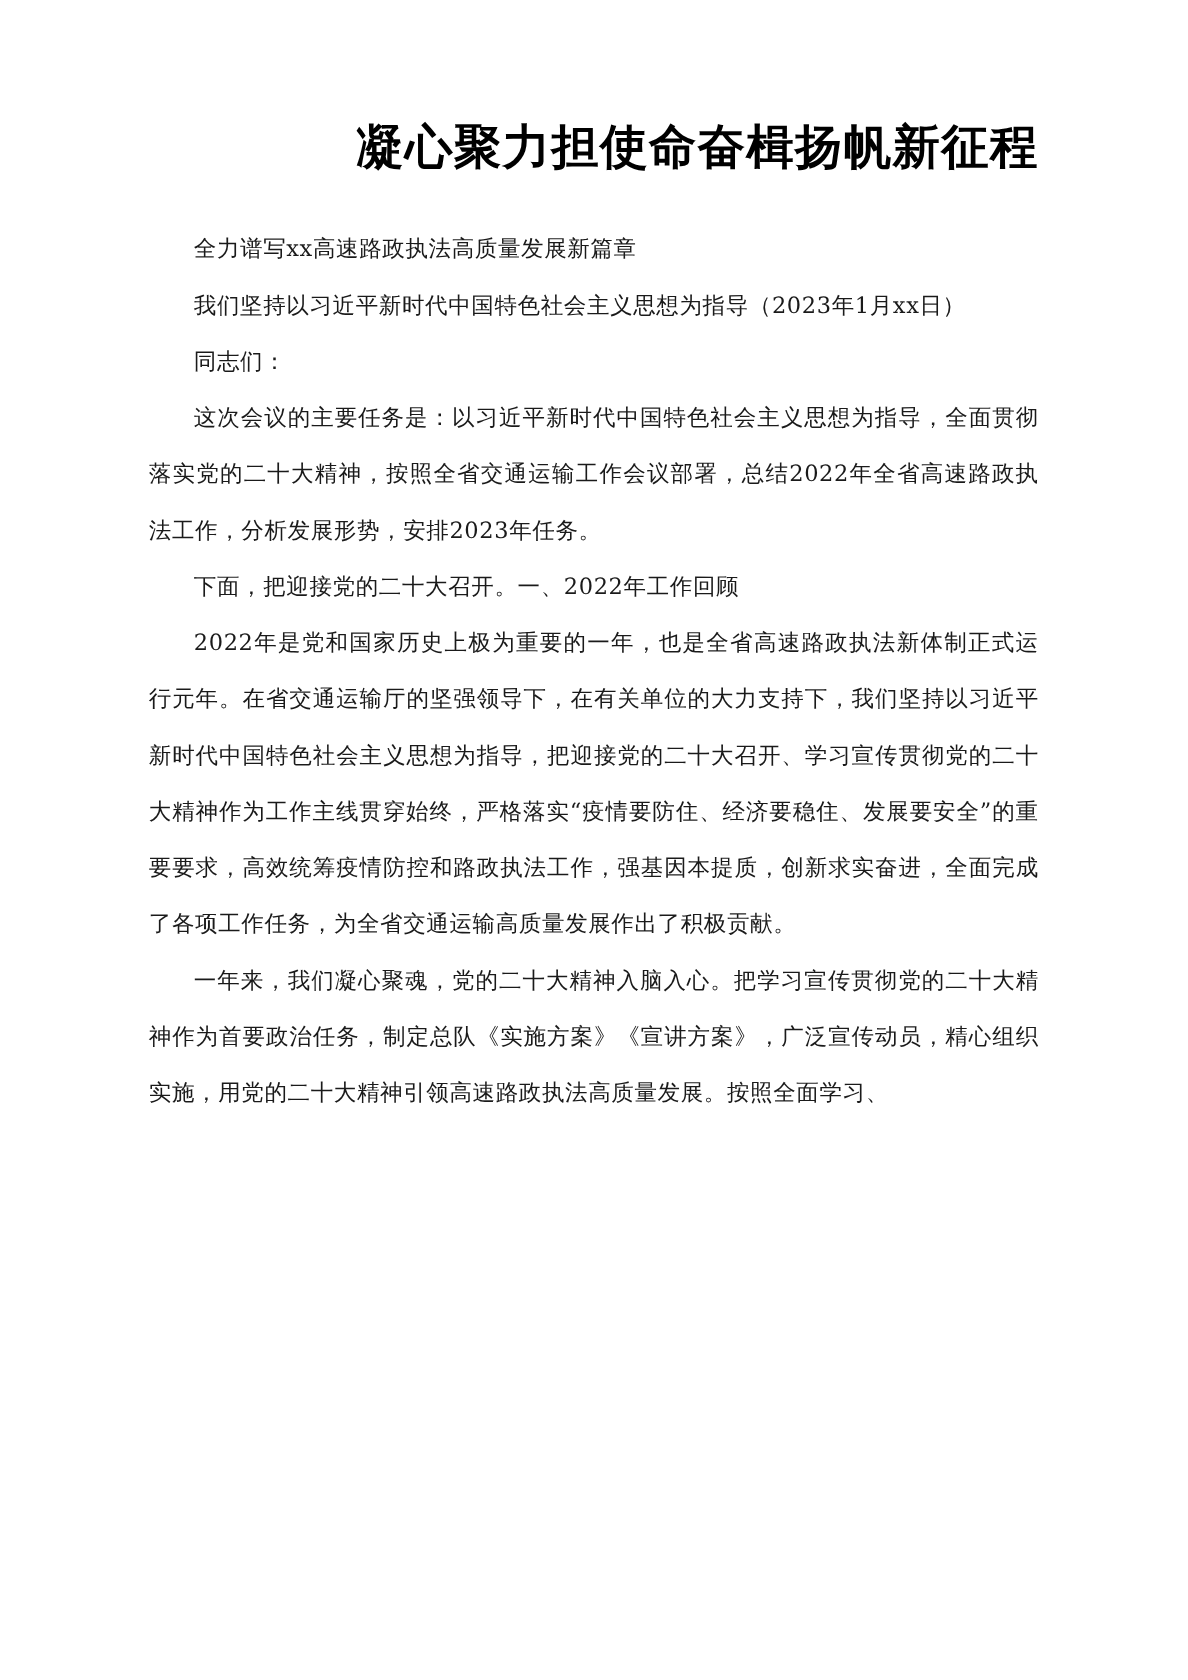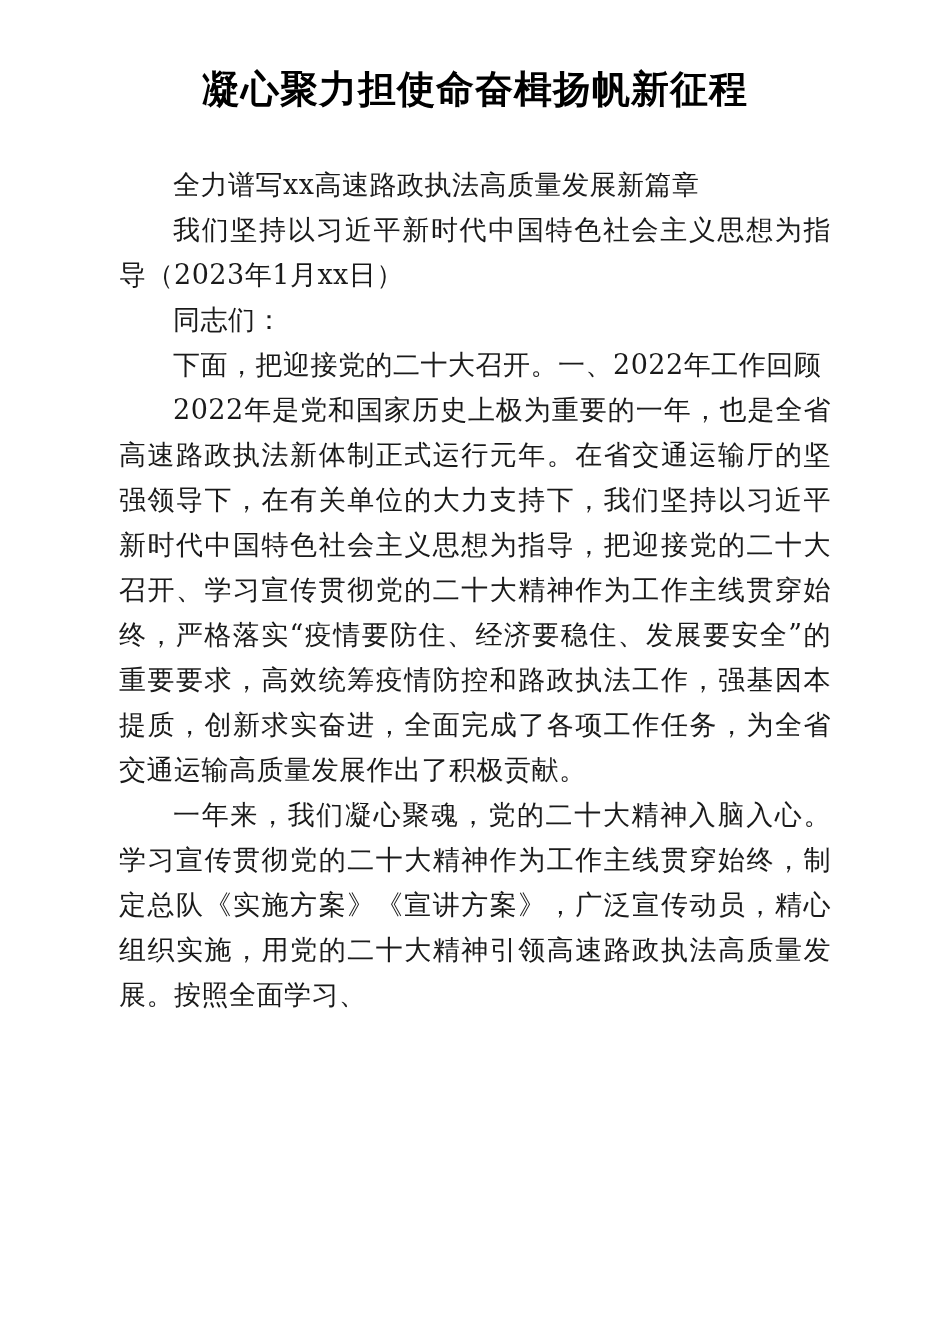--- a/index.html
+++ b/index.html
@@ -15,32 +15,32 @@
     overflow: hidden;
     margin: 0 auto;
     font-family: "DejaVu Serif", serif;
     color: #1a1a1a;
   }
   .content {
     padding: 0 119px;
   }
   .doc-title {
     margin: 0;
-    padding-top: 60px;
-    text-align: center;
+    padding-top: 88px;
+    text-align: right;
     font-size: 38px;
     line-height: 58px;
     font-weight: bold;
     color: #000000;
     letter-spacing: 1px;
     font-family: "DejaVu Serif", serif;
   }
   .doc-body {
-    margin-top: 44px;
-    font-size: 27px;
+    margin-top: 31px;
+    font-size: 18px;
     line-height: 45px;
     text-align: justify;
     text-justify: inter-character;
     letter-spacing: 0.5px;
   }
   .doc-body p {
     margin: 0;
     padding: 0;
     text-indent: 2em;
     word-break: break-all;
@@ -50,18 +50,19 @@
 </head>
 <body>
 
 <div class="page">
   <div class="content">
     <h1 class="doc-title">凝心聚力担使命奋楫扬帆新征程</h1>
     <div class="doc-body">
         <p>全力谱写xx高速路政执法高质量发展新篇章</p>
         <p>我们坚持以习近平新时代中国特色社会主义思想为指导（2023年1月xx日）</p>
         <p>同志们：</p>
+        <p>这次会议的主要任务是：以习近平新时代中国特色社会主义思想为指导，全面贯彻落实党的二十大精神，按照全省交通运输工作会议部署，总结2022年全省高速路政执法工作，分析发展形势，安排2023年任务。</p>
         <p>下面，把迎接党的二十大召开。一、2022年工作回顾</p>
         <p>2022年是党和国家历史上极为重要的一年，也是全省高速路政执法新体制正式运行元年。在省交通运输厅的坚强领导下，在有关单位的大力支持下，我们坚持以习近平新时代中国特色社会主义思想为指导，把迎接党的二十大召开、学习宣传贯彻党的二十大精神作为工作主线贯穿始终，严格落实“疫情要防住、经济要稳住、发展要安全”的重要要求，高效统筹疫情防控和路政执法工作，强基因本提质，创新求实奋进，全面完成了各项工作任务，为全省交通运输高质量发展作出了积极贡献。</p>
-        <p>一年来，我们凝心聚魂，党的二十大精神入脑入心。学习宣传贯彻党的二十大精神作为工作主线贯穿始终，制定总队《实施方案》《宣讲方案》，广泛宣传动员，精心组织实施，用党的二十大精神引领高速路政执法高质量发展。按照全面学习、</p>
+        <p>一年来，我们凝心聚魂，党的二十大精神入脑入心。把学习宣传贯彻党的二十大精神作为首要政治任务，制定总队《实施方案》《宣讲方案》，广泛宣传动员，精心组织实施，用党的二十大精神引领高速路政执法高质量发展。按照全面学习、</p>
       </div>
   </div>
 </div>
 
 </body></html>

